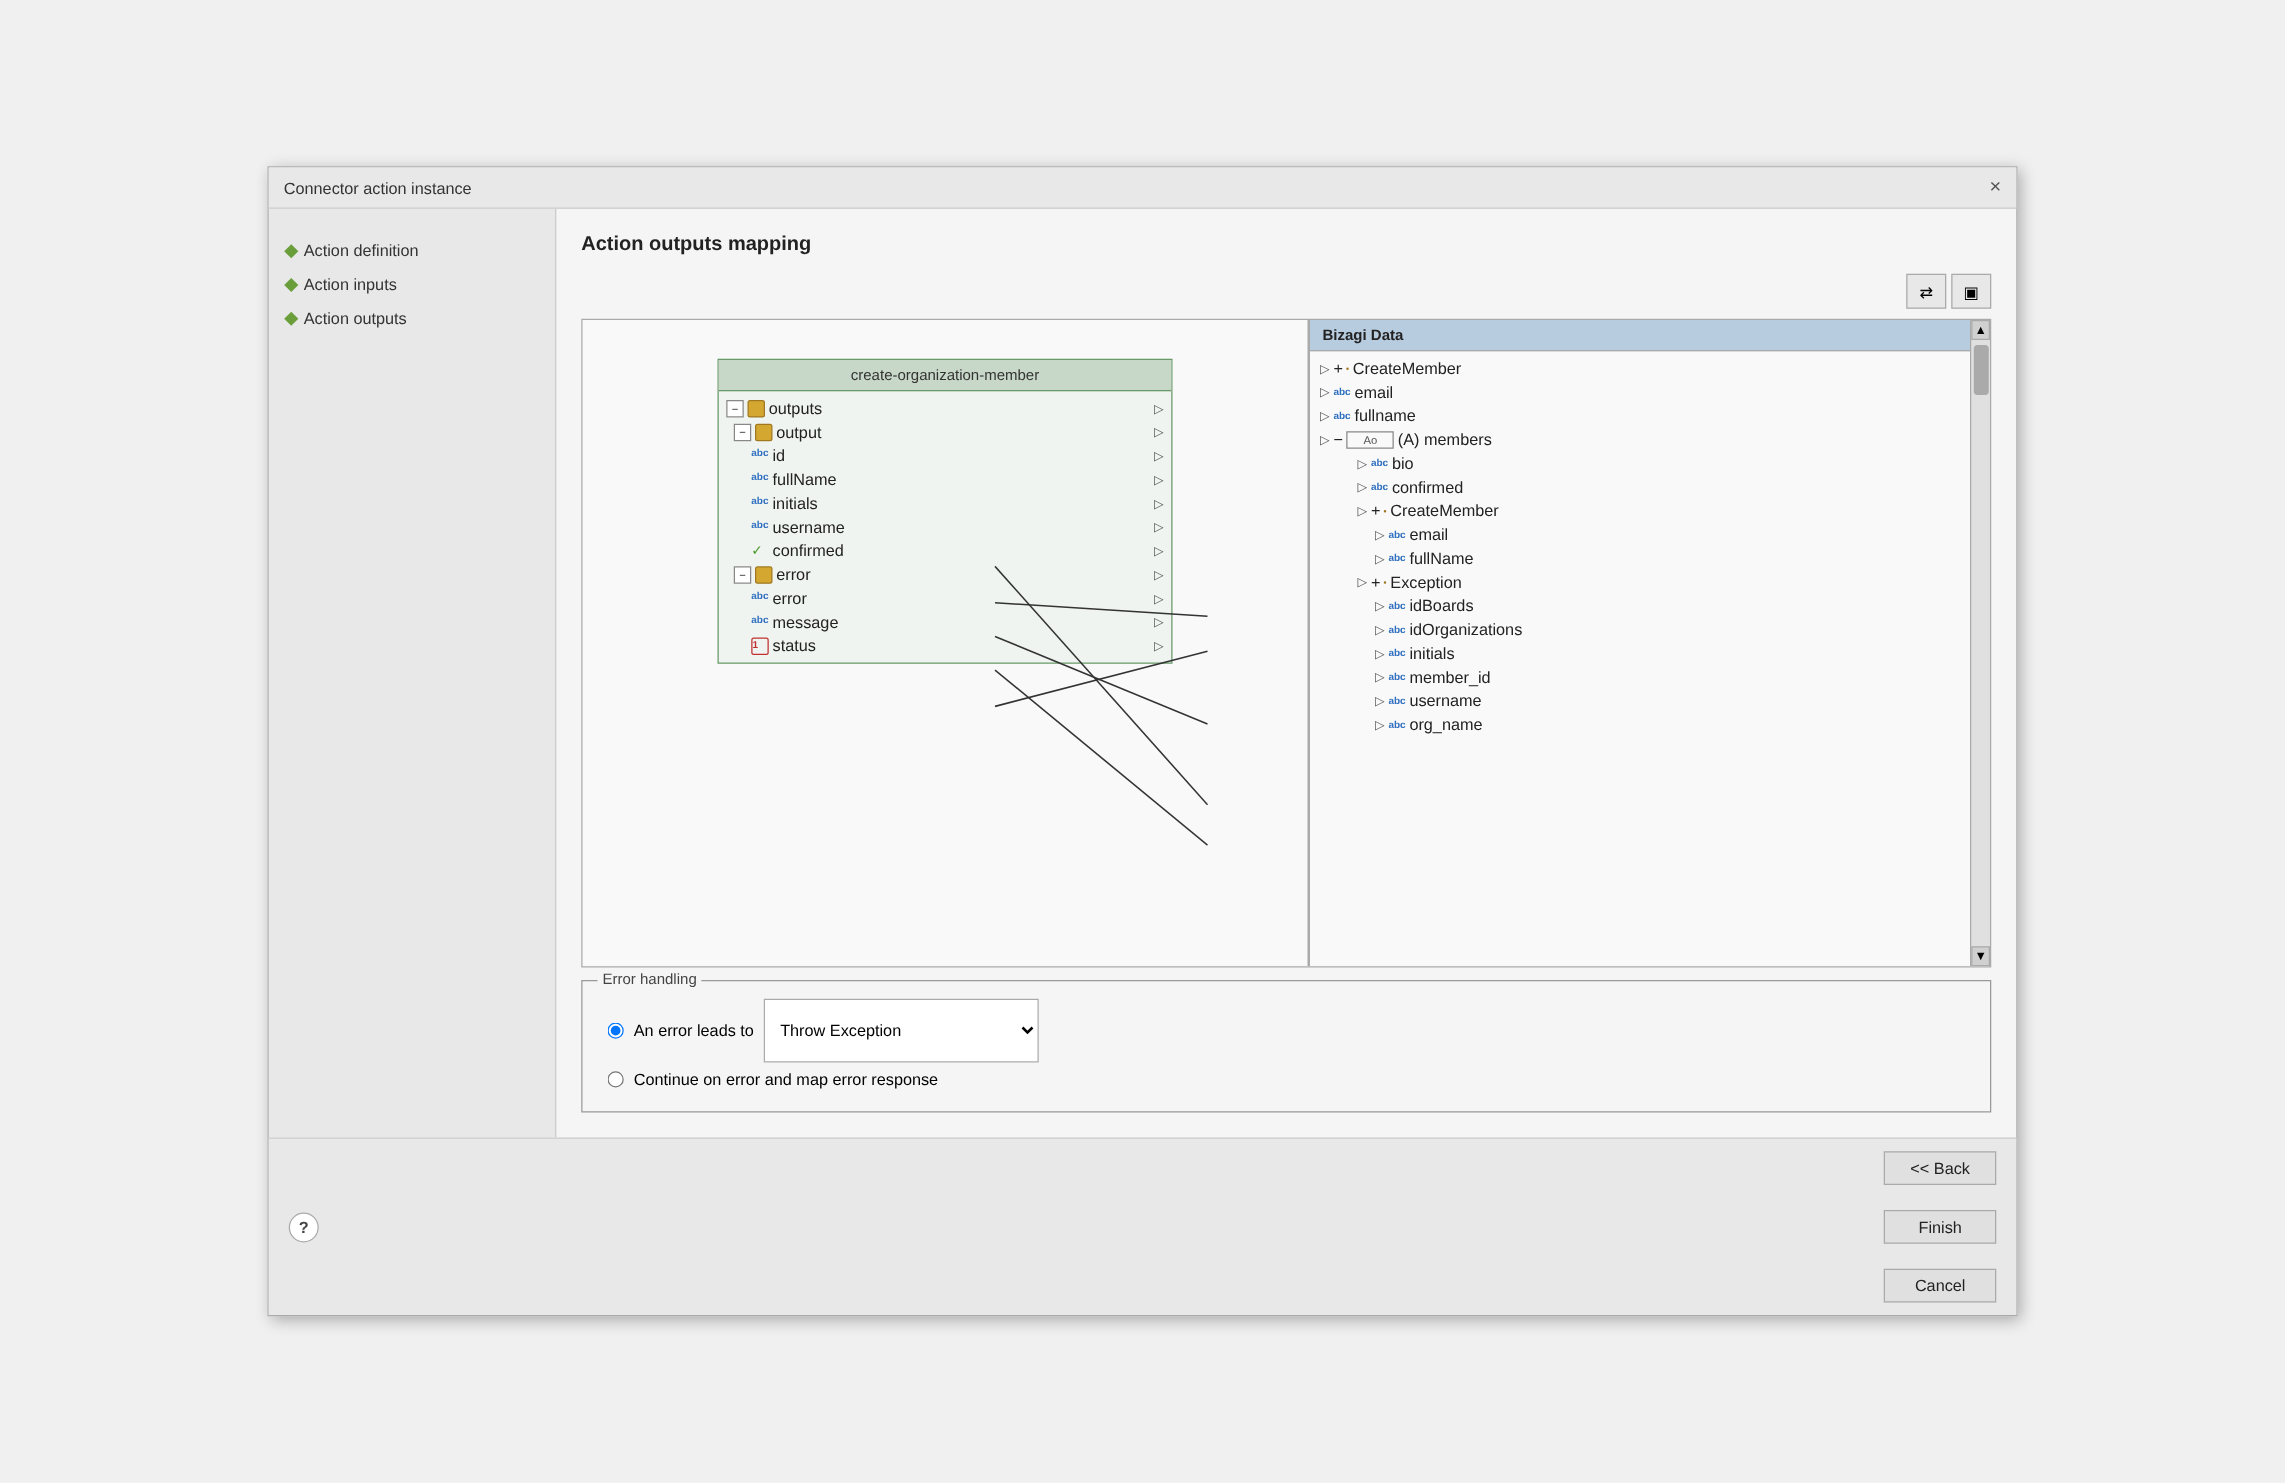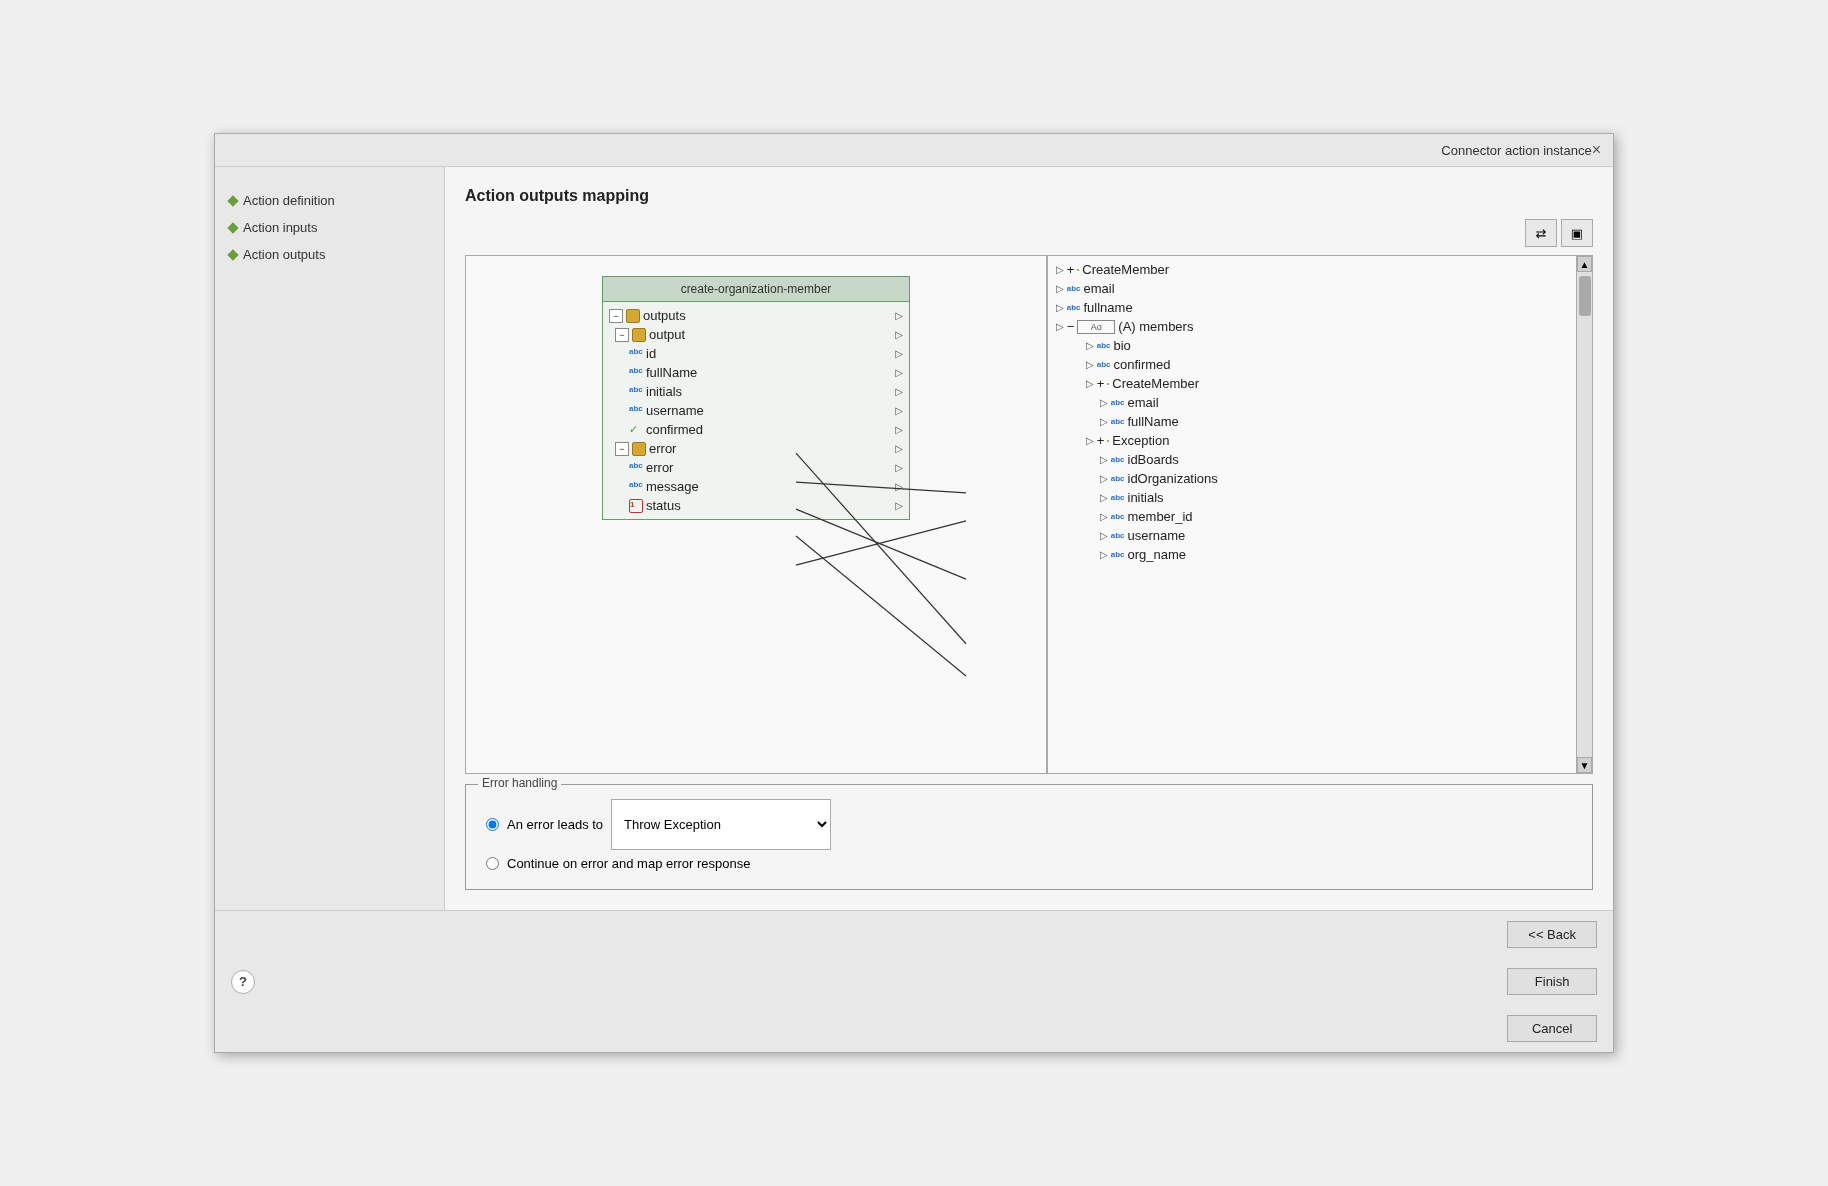--- a/index.html
+++ b/index.html
@@ -11,21 +11,21 @@
       border: 1px solid #aaa;
       box-shadow: 3px 3px 12px rgba(0,0,0,0.3);
       display: flex;
       flex-direction: column;
     }
     .title-bar {
       background: #e8e8e8;
       border-bottom: 1px solid #ccc;
       padding: 8px 12px;
       display: flex;
-      justify-content: flex-end;
+      justify-content: space-between;
       align-items: center;
       flex-shrink: 0;
     }
     .title-bar-title { font-size: 13px; color: #333; }
     .close-btn {
       cursor: pointer;
       font-size: 16px;
       color: #555;
       background: none;
       border: none;
@@ -96,22 +96,22 @@
     }
     .left-panel {
       width: 580px;
       flex-shrink: 0;
       padding: 20px 10px;
       position: relative;
     }
     .connector-box {
       border: 1px solid #6a9a6a;
       background: #f0f4f0;
-      width: 308px;
-      margin: 0 auto;
+      width: 364px;
+      margin: 11px auto;
     }
     .connector-box-title {
       background: #c8d8c8;
       border-bottom: 1px solid #6a9a6a;
       padding: 5px 10px;
       font-size: 12px;
       color: #333;
       text-align: center;
     }
     .tree-area {
@@ -412,20 +412,21 @@
 
               <line x1="330" y1="260" x2="500" y2="390" stroke="#333" stroke-width="1.2"></line>
 
               <line x1="330" y1="287" x2="500" y2="246" stroke="#333" stroke-width="1.2"></line>
             </svg>
           </div>
 
           <div class="divider-panel"></div>
 
           <div class="right-panel">
+            <div class="right-panel-header">Bizagi Data</div>
             <div class="right-panel-content">
 
               <div class="right-tree-row">
                 <span class="right-arrow">▷</span>
                 <span class="expand-btn">+</span>
                 <span class="node-icon icon-folder"></span>
                 <span>CreateMember</span>
               </div>
 
               <div class="right-tree-row indent1">

